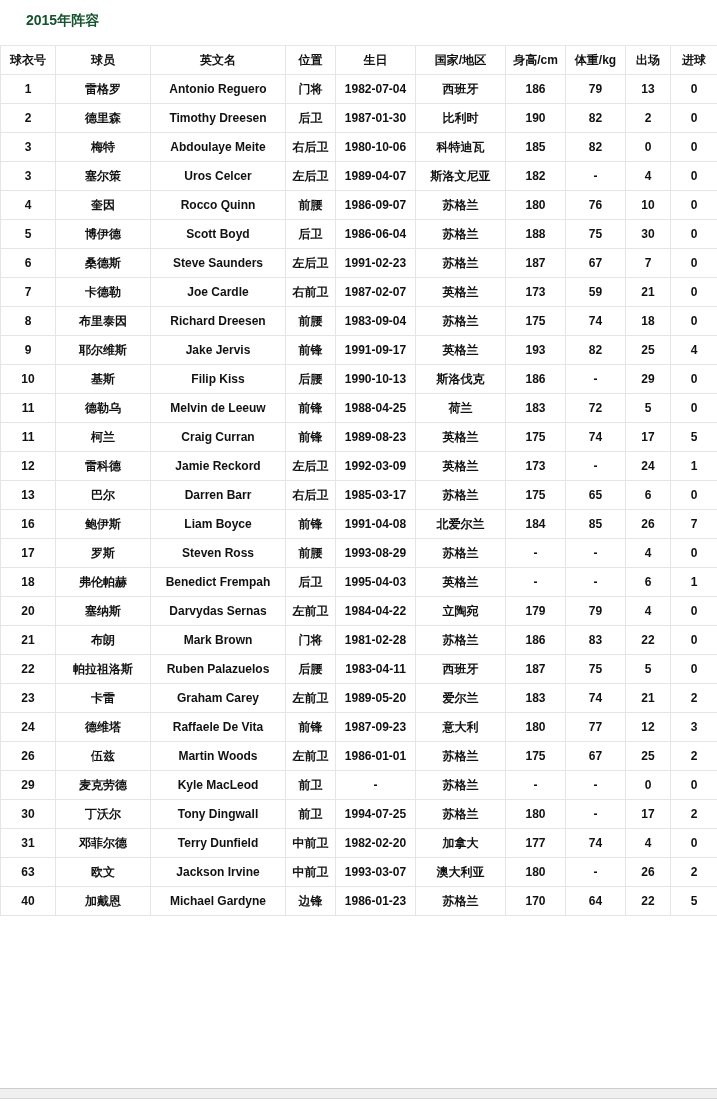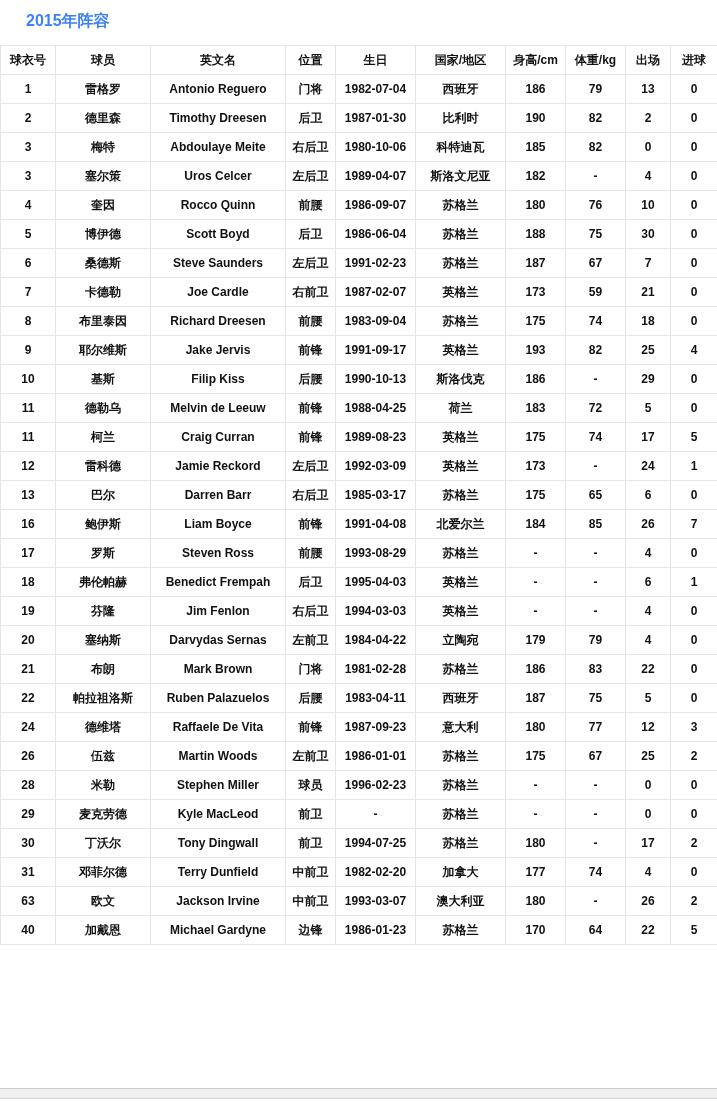--- a/index.html
+++ b/index.html
@@ -10,24 +10,24 @@
   }
   body {
     width: 717px;
     height: 1101px;
     position: relative;
     overflow: hidden;
   }
   .page-title {
     margin: 0;
     padding: 12px 0 16px 26px;
-    font-size: 16px;
+    font-size: 14px;
     line-height: 17px;
     font-weight: bold;
-    color: #3b82f6;
+    color: #14532d;
   }
   table.squad-table {
     width: 717px;
     border-collapse: collapse;
     table-layout: fixed;
   }
   table.squad-table th,
   table.squad-table td {
     border: 1px solid #e5e5e5;
     height: 28px;
@@ -295,32 +295,20 @@
         <td>Benedict Frempah</td>
         <td>后卫</td>
         <td>1995-04-03</td>
         <td>英格兰</td>
         <td>-</td>
         <td>-</td>
         <td>6</td>
         <td>1</td>
       </tr>
       <tr>
-        <td>19</td>
-        <td>芬隆</td>
-        <td>Jim Fenlon</td>
-        <td>右后卫</td>
-        <td>1994-03-03</td>
-        <td>英格兰</td>
-        <td>-</td>
-        <td>-</td>
-        <td>4</td>
-        <td>0</td>
-      </tr>
-      <tr>
         <td>20</td>
         <td>塞纳斯</td>
         <td>Darvydas Sernas</td>
         <td>左前卫</td>
         <td>1984-04-22</td>
         <td>立陶宛</td>
         <td>179</td>
         <td>79</td>
         <td>4</td>
         <td>0</td>
@@ -341,20 +329,32 @@
         <td>22</td>
         <td>帕拉祖洛斯</td>
         <td>Ruben Palazuelos</td>
         <td>后腰</td>
         <td>1983-04-11</td>
         <td>西班牙</td>
         <td>187</td>
         <td>75</td>
         <td>5</td>
         <td>0</td>
+      </tr>
+      <tr>
+        <td>23</td>
+        <td>卡雷</td>
+        <td>Graham Carey</td>
+        <td>左前卫</td>
+        <td>1989-05-20</td>
+        <td>爱尔兰</td>
+        <td>183</td>
+        <td>74</td>
+        <td>21</td>
+        <td>2</td>
       </tr>
       <tr>
         <td>24</td>
         <td>德维塔</td>
         <td>Raffaele De Vita</td>
         <td>前锋</td>
         <td>1987-09-23</td>
         <td>意大利</td>
         <td>180</td>
         <td>77</td>
@@ -367,32 +367,20 @@
         <td>Martin Woods</td>
         <td>左前卫</td>
         <td>1986-01-01</td>
         <td>苏格兰</td>
         <td>175</td>
         <td>67</td>
         <td>25</td>
         <td>2</td>
       </tr>
       <tr>
-        <td>28</td>
-        <td>米勒</td>
-        <td>Stephen Miller</td>
-        <td>球员</td>
-        <td>1996-02-23</td>
-        <td>苏格兰</td>
-        <td>-</td>
-        <td>-</td>
-        <td>0</td>
-        <td>0</td>
-      </tr>
-      <tr>
         <td>29</td>
         <td>麦克劳德</td>
         <td>Kyle MacLeod</td>
         <td>前卫</td>
         <td>-</td>
         <td>苏格兰</td>
         <td>-</td>
         <td>-</td>
         <td>0</td>
         <td>0</td>

